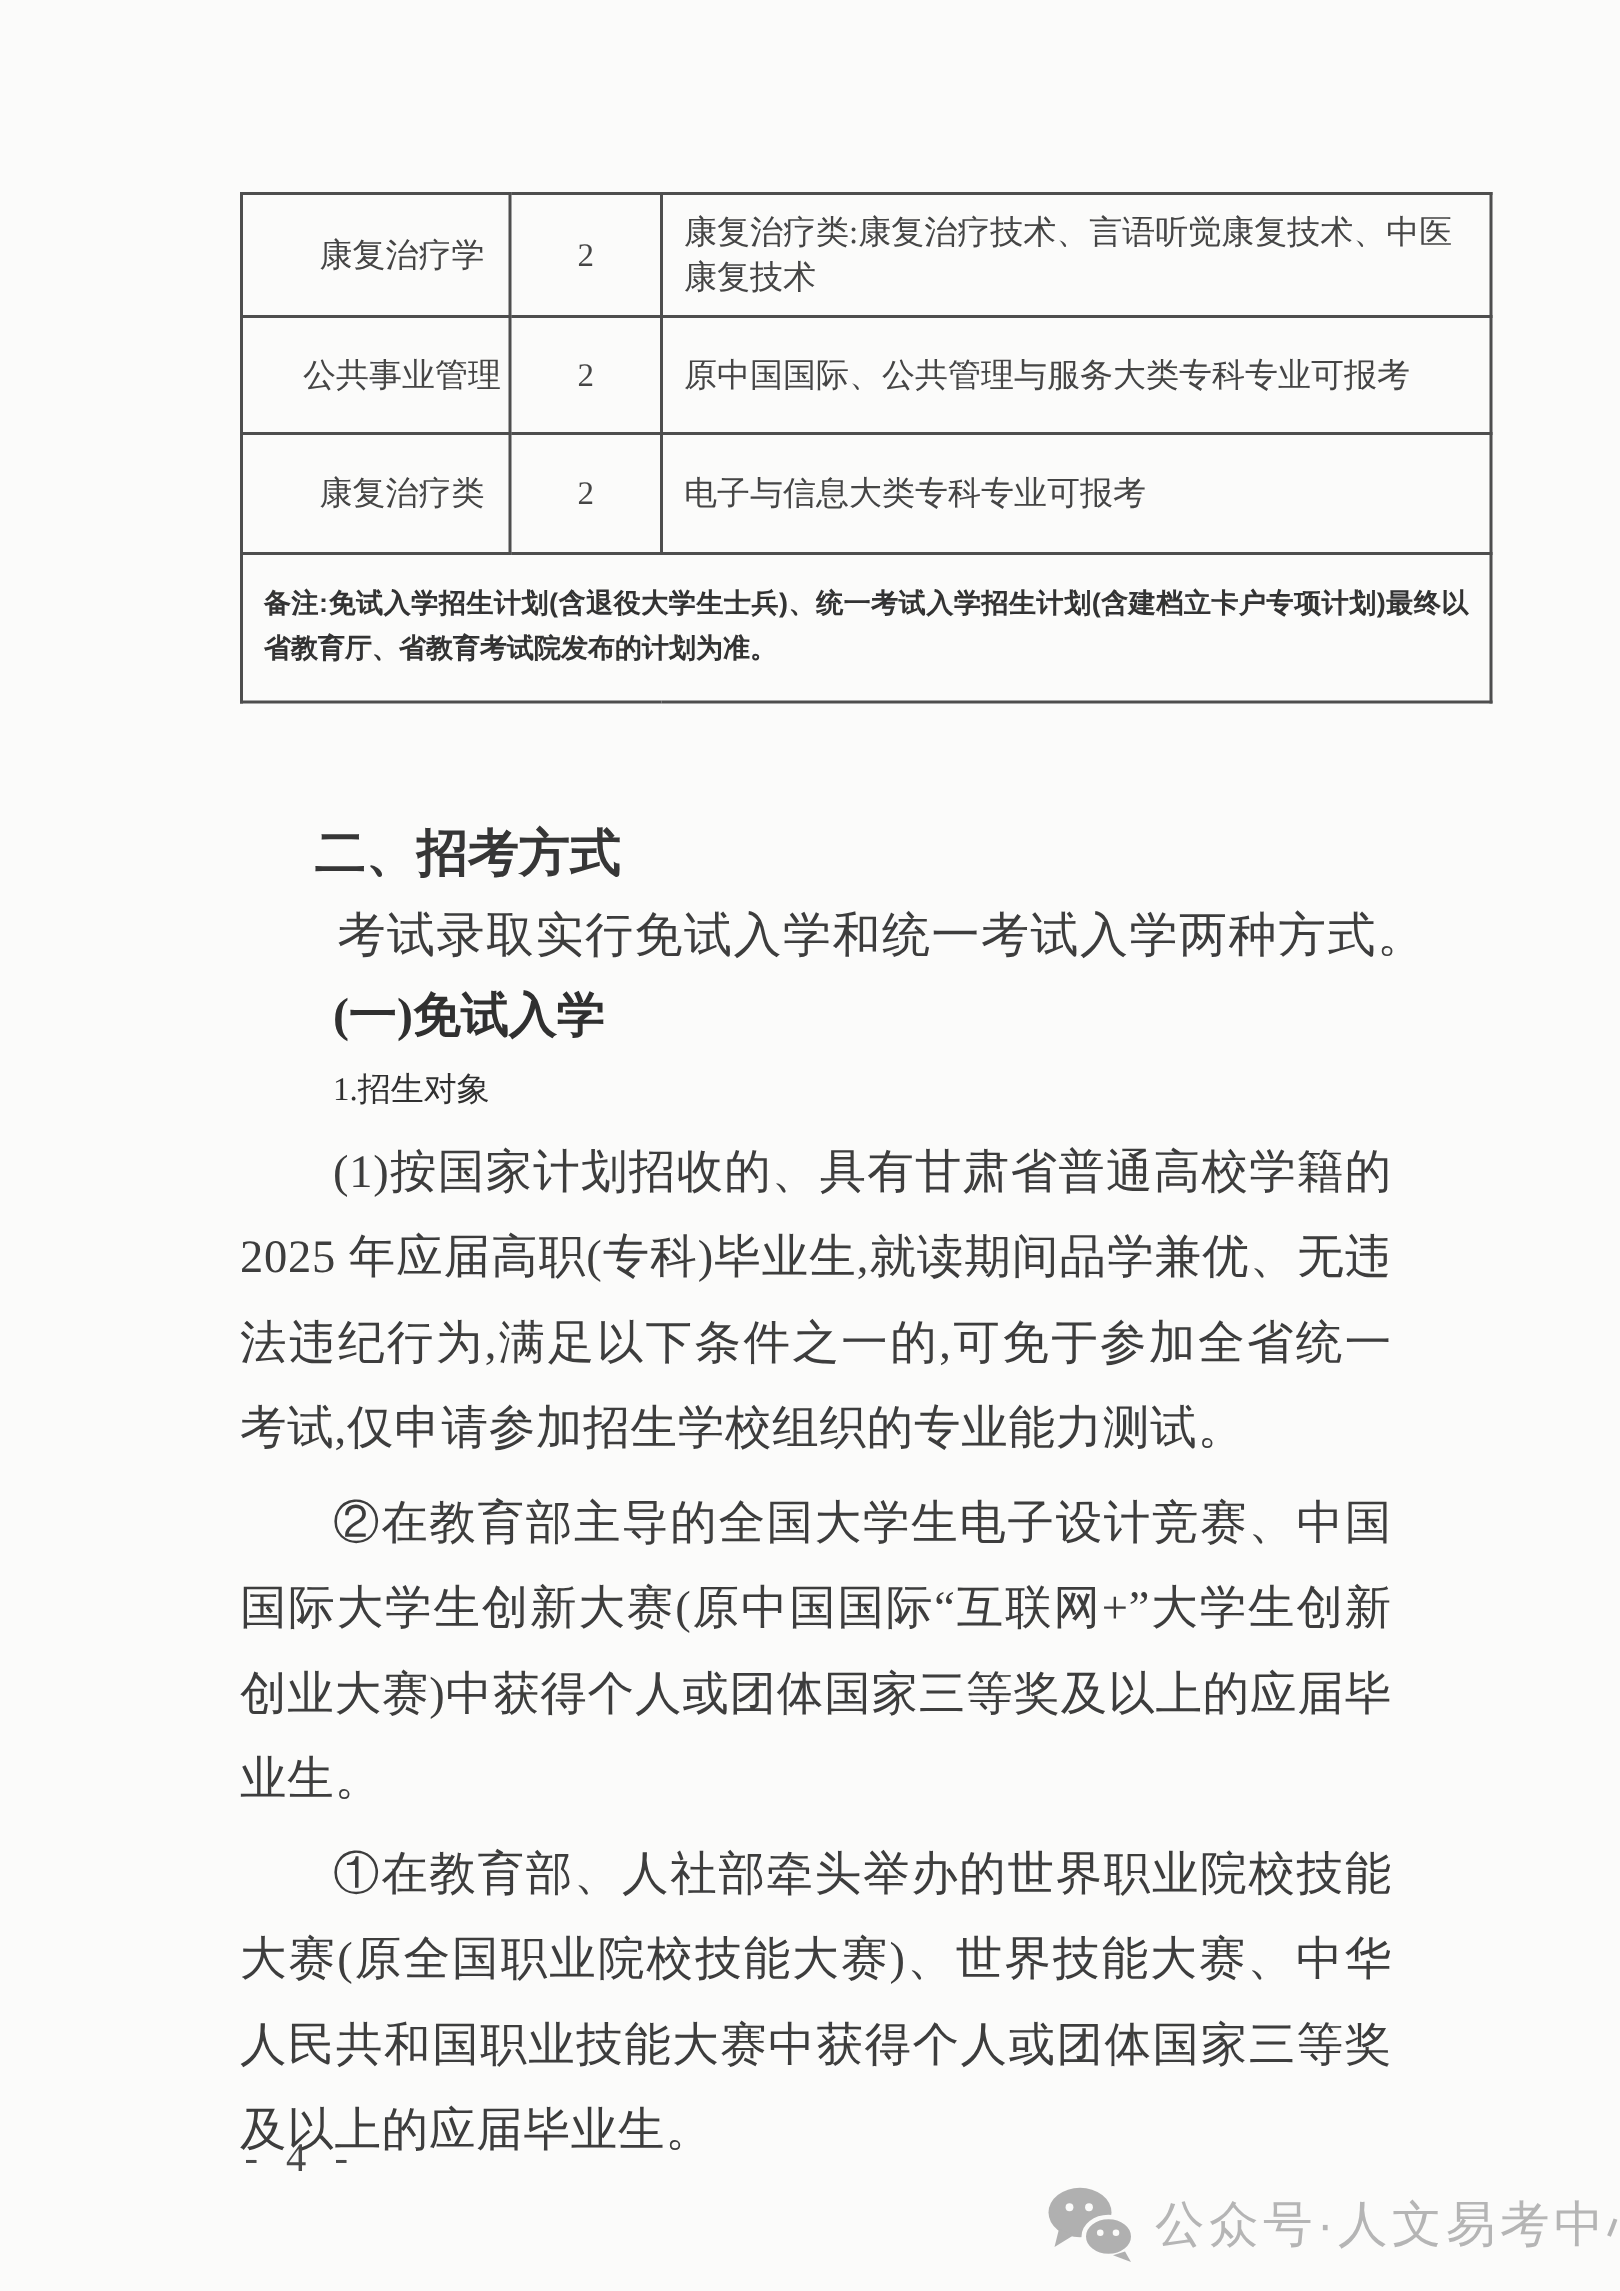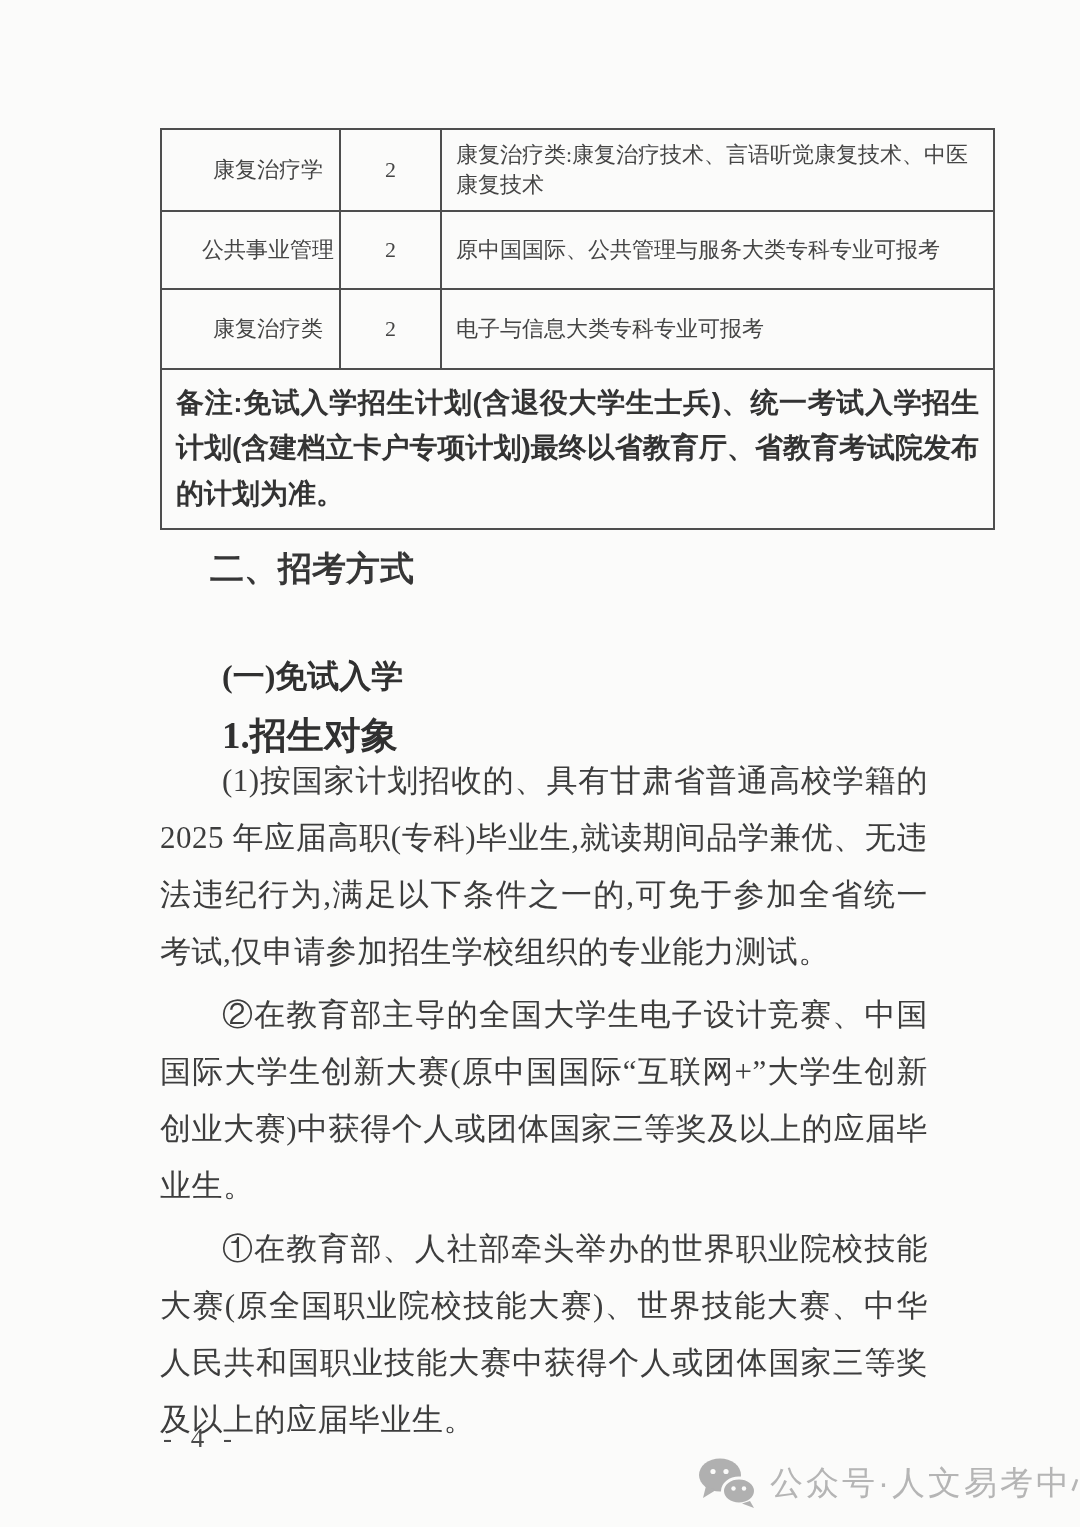--- a/index.html
+++ b/index.html
@@ -39,21 +39,21 @@
   .row-h3{height:80px;}
   .row-h4{height:80px;}
   .note-row td{
     height:75px;
     font-weight:700;
     color:#333;
     text-align:justify;
     padding:10px 14px 12px 14px;
     line-height:1.62;
     font-family:"Liberation Sans","DejaVu Sans",sans-serif;
-    font-size:28px;
+    font-size:18px;
   }
   
   .h-main{
     position:absolute;
     left:210px; top:546px;
     font-family:"Liberation Sans","DejaVu Sans",sans-serif;
     font-size:34px;
     font-weight:700;
     color:#363636;
     margin:0;
@@ -71,22 +71,22 @@
     position:absolute;
     left:222px; top:655px;
     font-size:32px;
     font-weight:700;
     color:#303030;
     margin:0;
   }
   .h-subsub{
     position:absolute;
     left:222px; top:711px;
-    font-size:37px;
-    font-weight:700;
+    font-size:22px;
+    font-weight:400;
     color:#303030;
     margin:0;
   }
   .body-text{
     position:absolute;
     left:160px; top:752px;
     width:768px;
     font-size:31px;
     line-height:57px;
     color:#3d3d3d;
@@ -145,20 +145,21 @@
         <td class="col-desc">电子与信息大类专科专业可报考</td>
       </tr>
       <tr class="note-row">
         <td colspan="3">备注:免试入学招生计划(含退役大学生士兵)、统一考试入学招生计划(含建档立卡户专项计划)最终以省教育厅、省教育考试院发布的计划为准。</td>
       </tr>
     </tbody>
   </table>
 
   <h2 class="h-main">二、招考方式</h2>
 
+  <p class="intro">考试录取实行免试入学和统一考试入学两种方式。</p>
 
   <h3 class="h-sub">(一)免试入学</h3>
 
   <h4 class="h-subsub">1.招生对象</h4>
 
   <div class="body-text">
     <p>(1)按国家计划招收的、具有甘肃省普通高校学籍的2025 年应届高职(专科)毕业生,就读期间品学兼优、无违法违纪行为,满足以下条件之一的,可免于参加全省统一考试,仅申请参加招生学校组织的专业能力测试。</p>
     <p>②在教育部主导的全国大学生电子设计竞赛、中国国际大学生创新大赛(原中国国际“互联网+”大学生创新创业大赛)中获得个人或团体国家三等奖及以上的应届毕业生。</p>
     <p>①在教育部、人社部牵头举办的世界职业院校技能大赛(原全国职业院校技能大赛)、世界技能大赛、中华人民共和国职业技能大赛中获得个人或团体国家三等奖及以上的应届毕业生。</p>
   </div>

